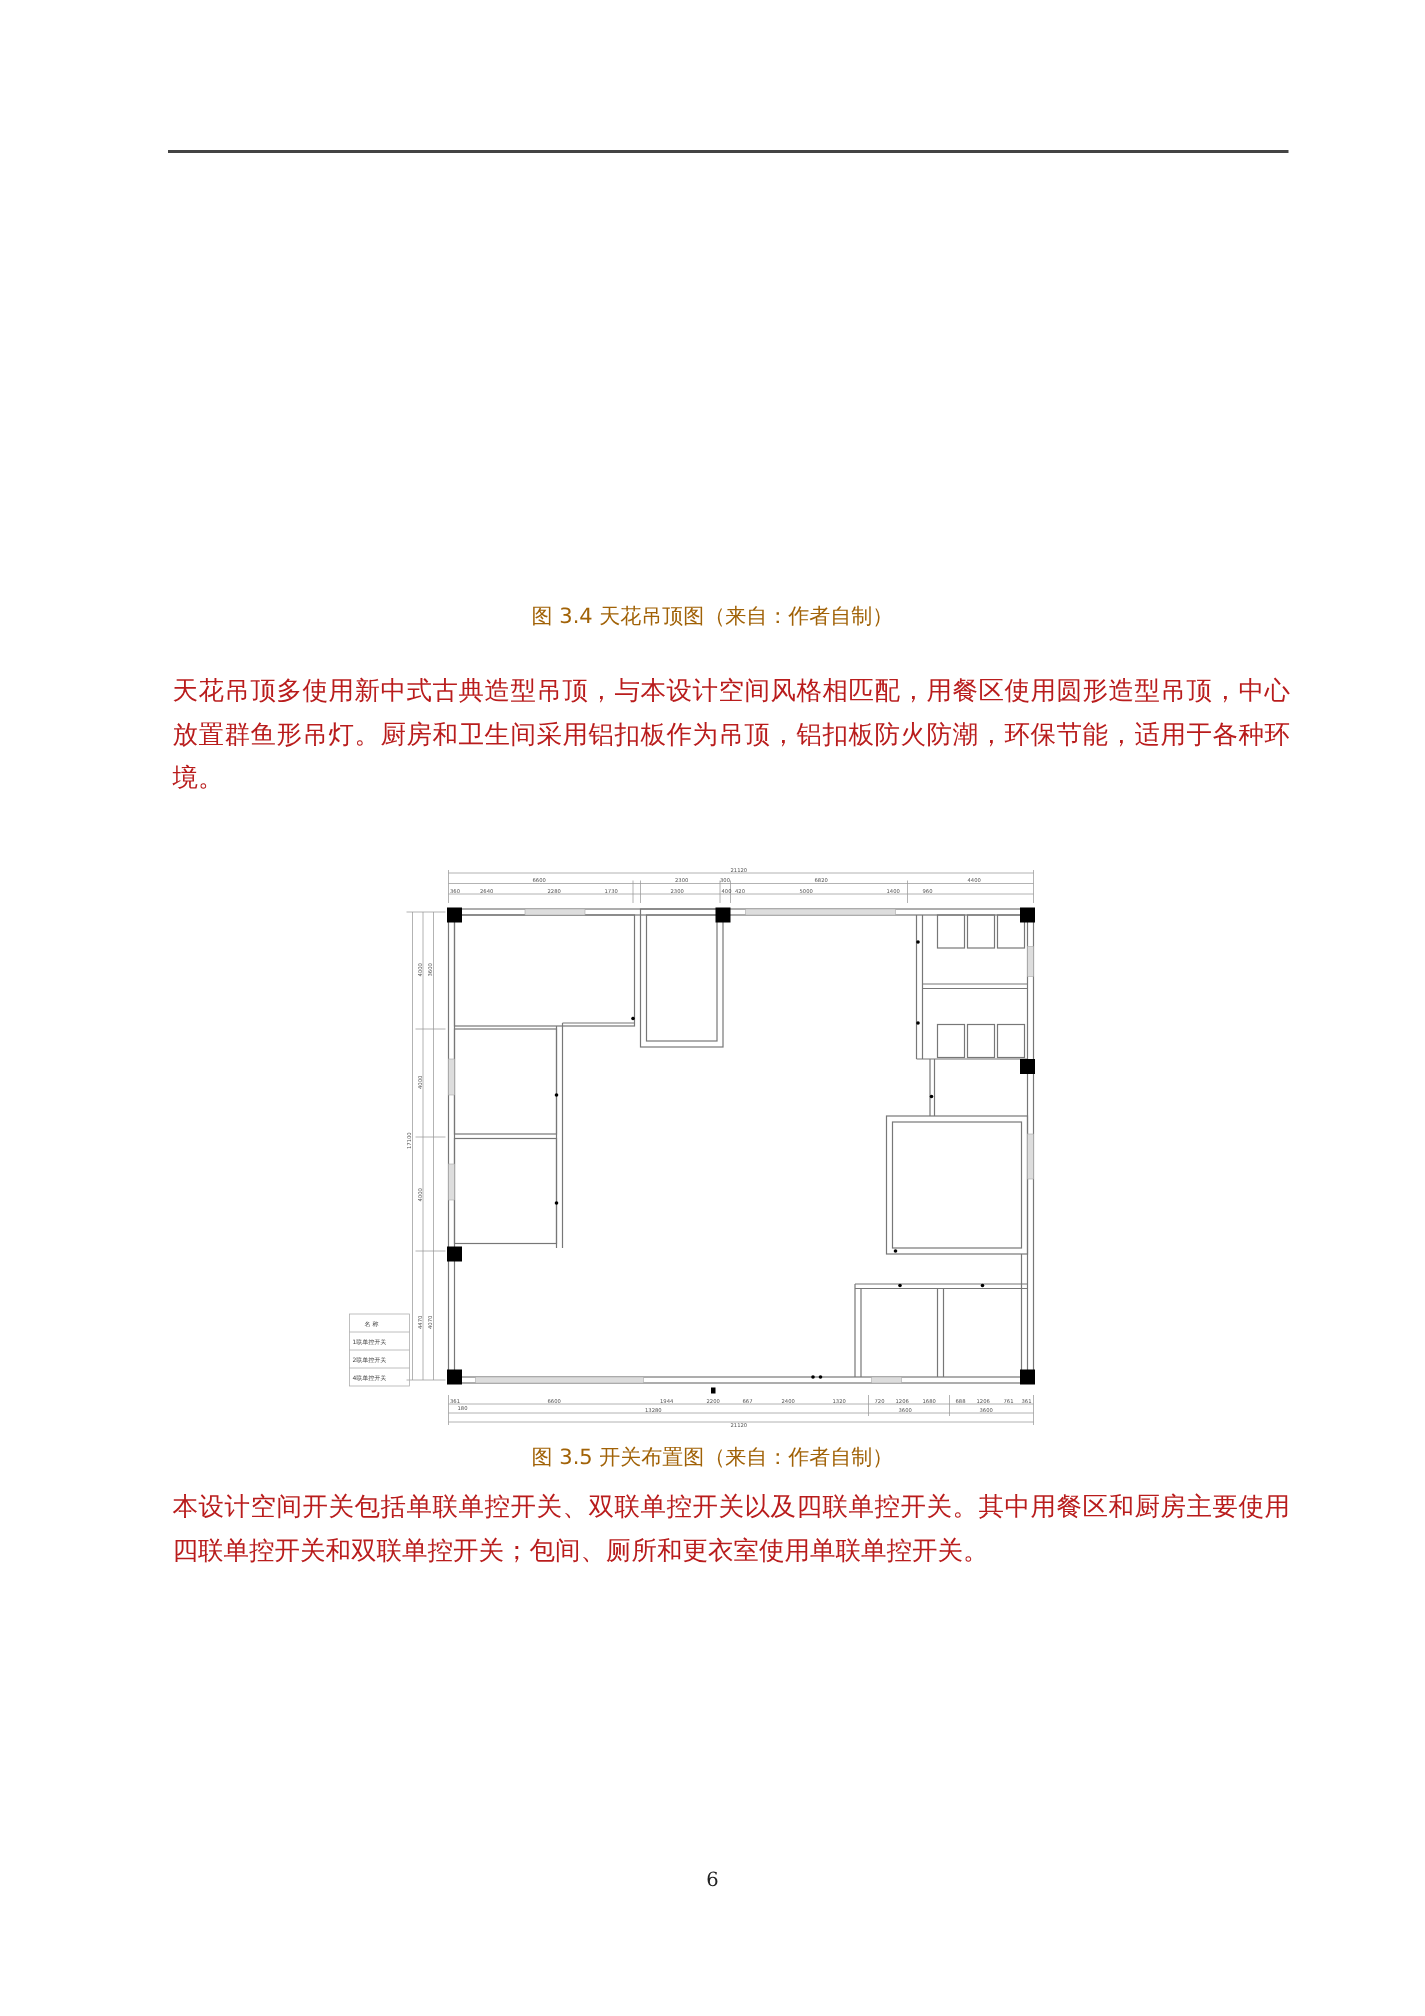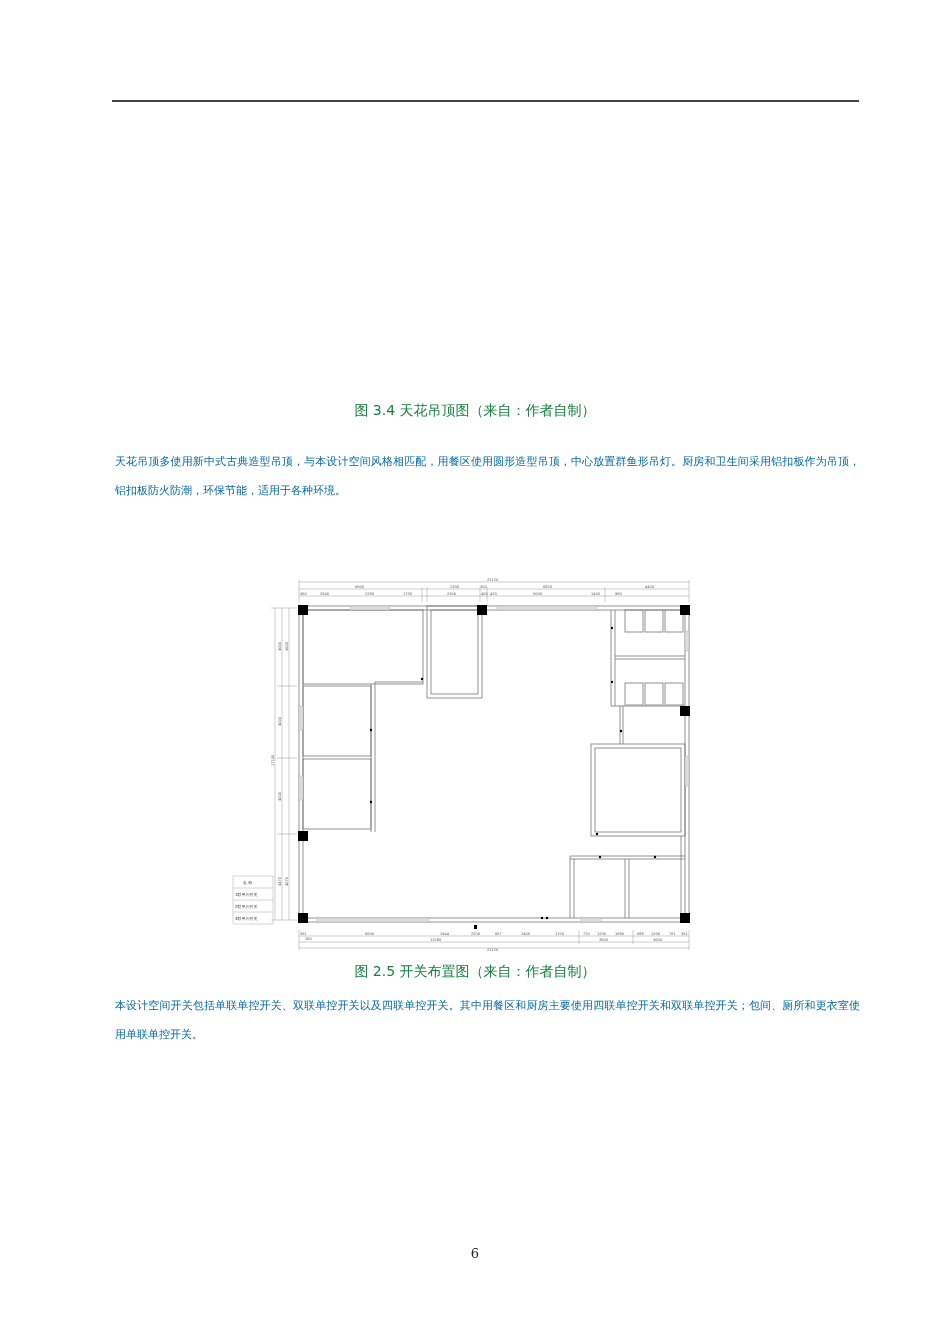--- a/index.html
+++ b/index.html
@@ -1,22 +1,22 @@
 <!DOCTYPE html>
 <html><head>
   <meta charset="utf-8">
   <style>
     html, body { margin: 0; padding: 0; background: #ffffff; }
     body { width: 950px; height: 1344px; position: relative; overflow: hidden;
            font-family: "DejaVu Serif", "Liberation Serif", serif; color: #111; }
     .header-rule { position: absolute; left: 112px; top: 100px; width: 747px; height: 2px; background: #444; }
     .caption { position: absolute; left: 0; width: 950px; text-align: center;
-               font-family: "DejaVu Sans", "Liberation Sans", sans-serif; font-size: 14px; color: #15803d; }
-    .para { position: absolute; left: 115px; width: 745px; font-size: 11px; line-height: 29px;
-            text-align: justify; color: #0369a1; margin: 0; }
+               font-family: "DejaVu Sans", "Liberation Sans", sans-serif; font-size: 14px; color: #a16207; }
+    .para { position: absolute; left: 115px; width: 745px; font-size: 17px; line-height: 29px;
+            text-align: justify; color: #b91c1c; margin: 0; }
     .page-num { position: absolute; left: 0; width: 950px; top: 1246px; text-align: center;
                 font-size: 13px; color: #222; }
     .figure { position: absolute; left: 225px; top: 576px; width: 480px; height: 376px; }
     .figure svg { width: 100%; height: 100%; display: block; }
     .dim-text { font-family: "DejaVu Sans", sans-serif; font-size: 3.5px; fill: #555; }
     .legend-text { font-family: "DejaVu Sans", sans-serif; font-size: 4px; fill: #444; }
   </style>
 </head>
 <body>
 
@@ -189,17 +189,17 @@
     <text class="dim-text" x="426" y="359">1206</text>
     <text class="dim-text" x="444" y="359">761</text>
     <text class="dim-text" x="456" y="359">361</text>
     <text class="dim-text" x="205" y="365">13280</text>
     <text class="dim-text" x="374" y="365">3600</text>
     <text class="dim-text" x="428" y="365">3600</text>
     <text class="dim-text" x="262" y="375">21120</text>
   </svg>
 </div>
 
-<div class="caption" style="top:963px;">图 2.5  开关布置图（来自：作者自制）</div>
+<div class="caption" style="top:963px;">图 3.5  开关布置图（来自：作者自制）</div>
 
 <p class="para" style="top:991px;">本设计空间开关包括单联单控开关、双联单控开关以及四联单控开关。其中用餐区和厨房主要使用四联单控开关和双联单控开关；包间、厕所和更衣室使用单联单控开关。</p>
 
 <div class="page-num">6</div>
 
 </body></html>

